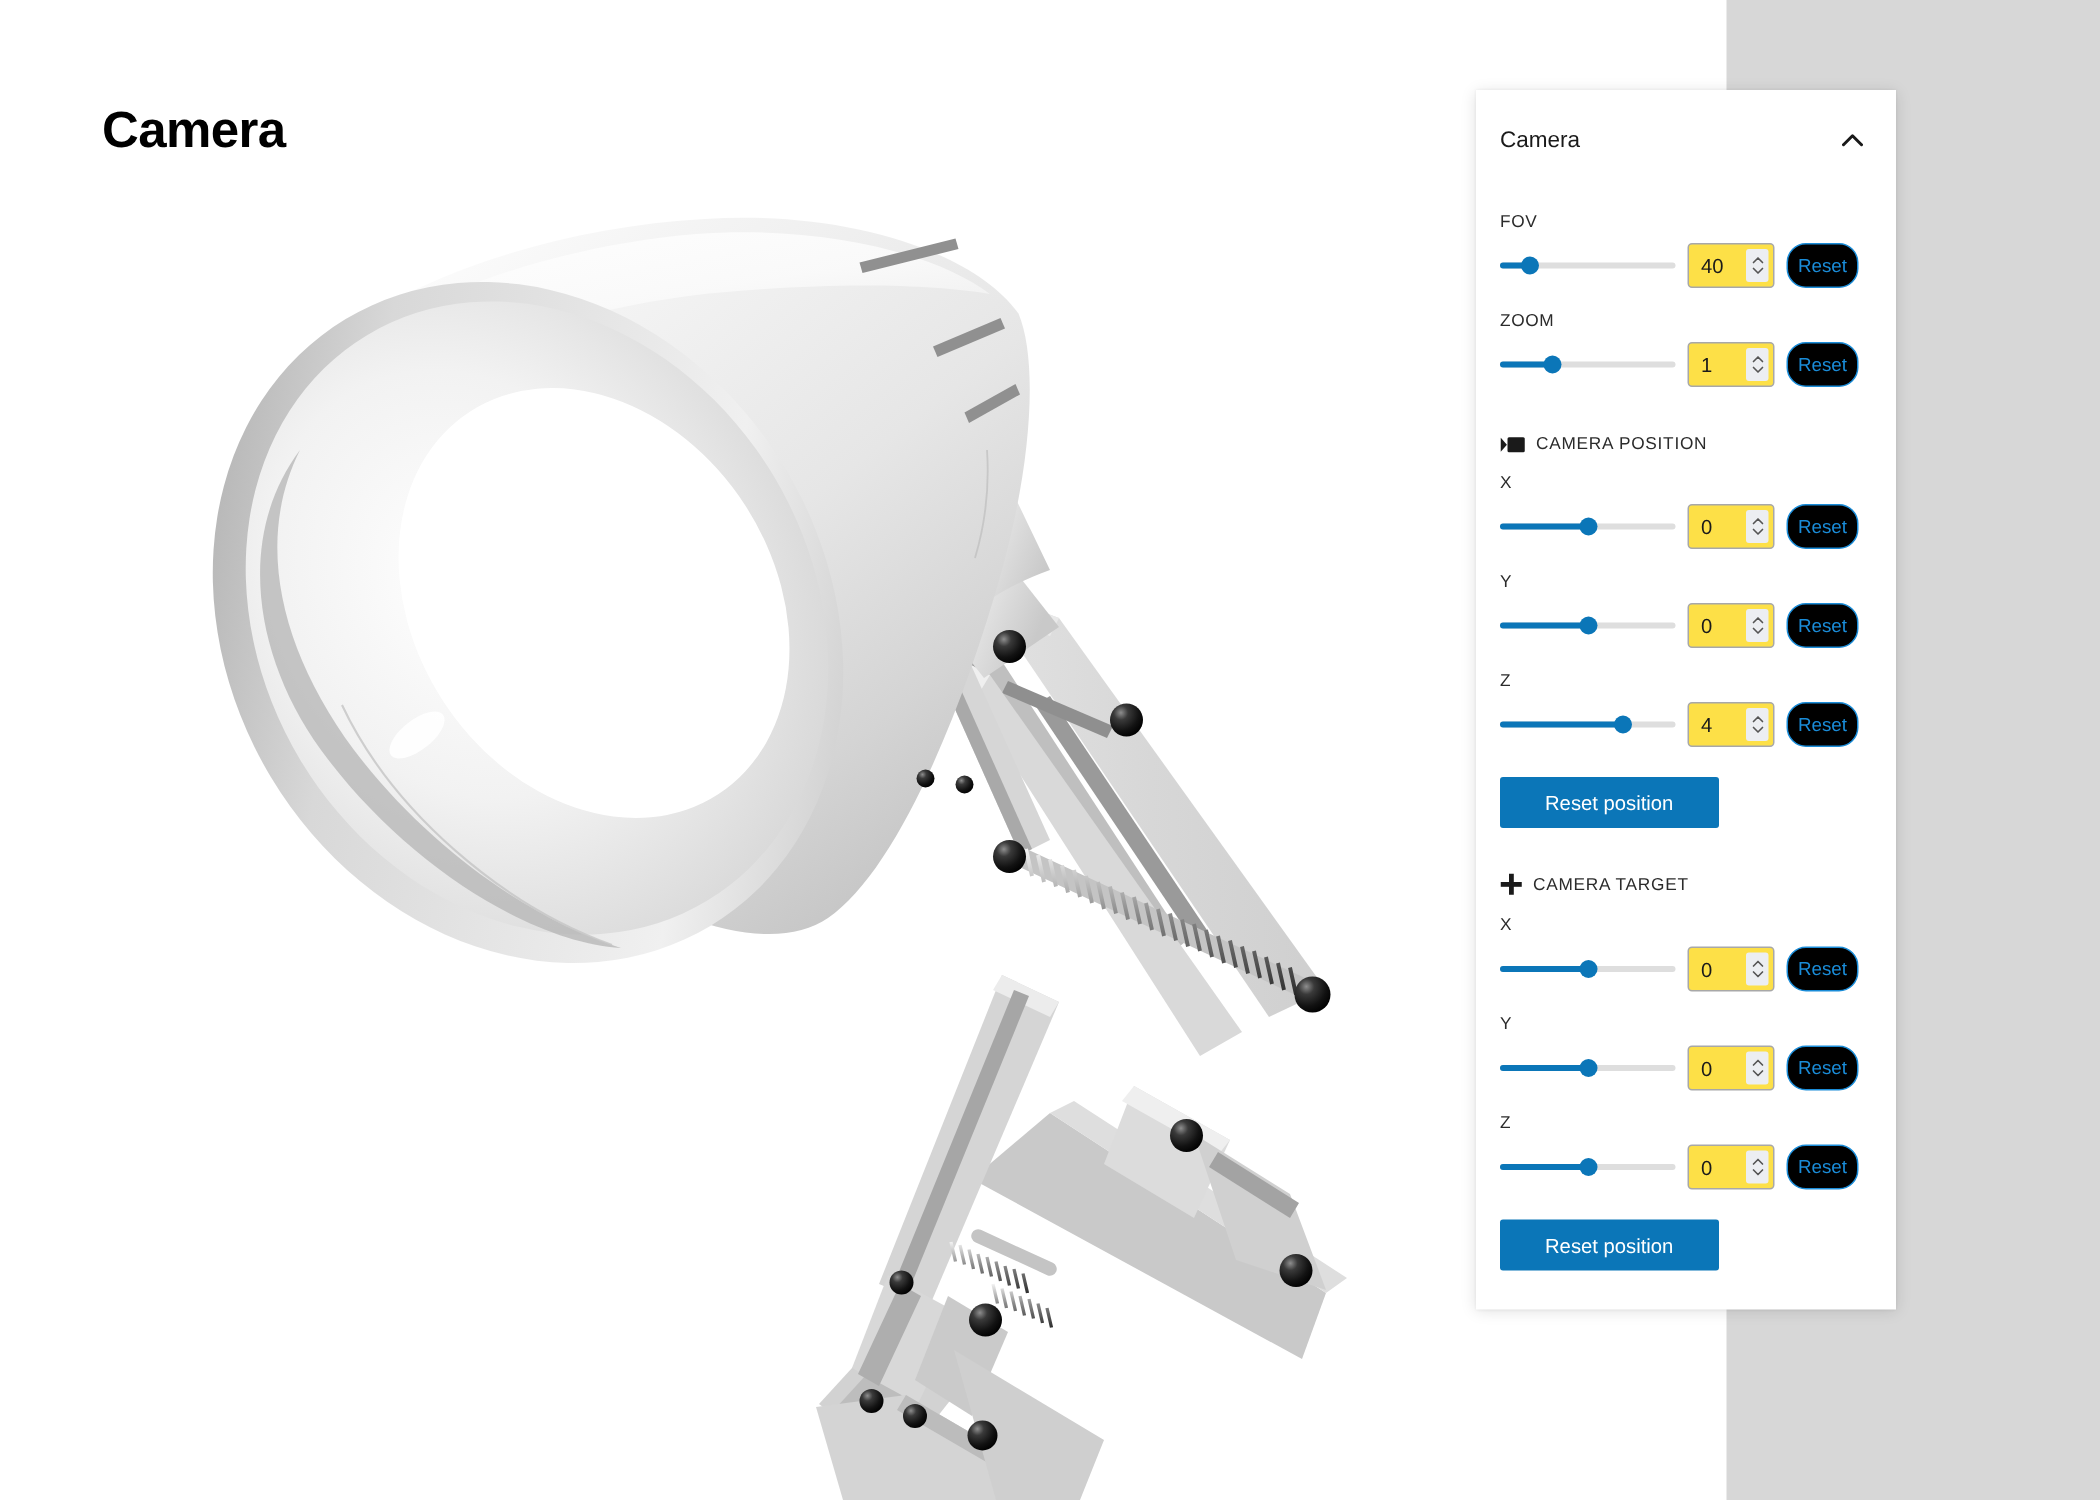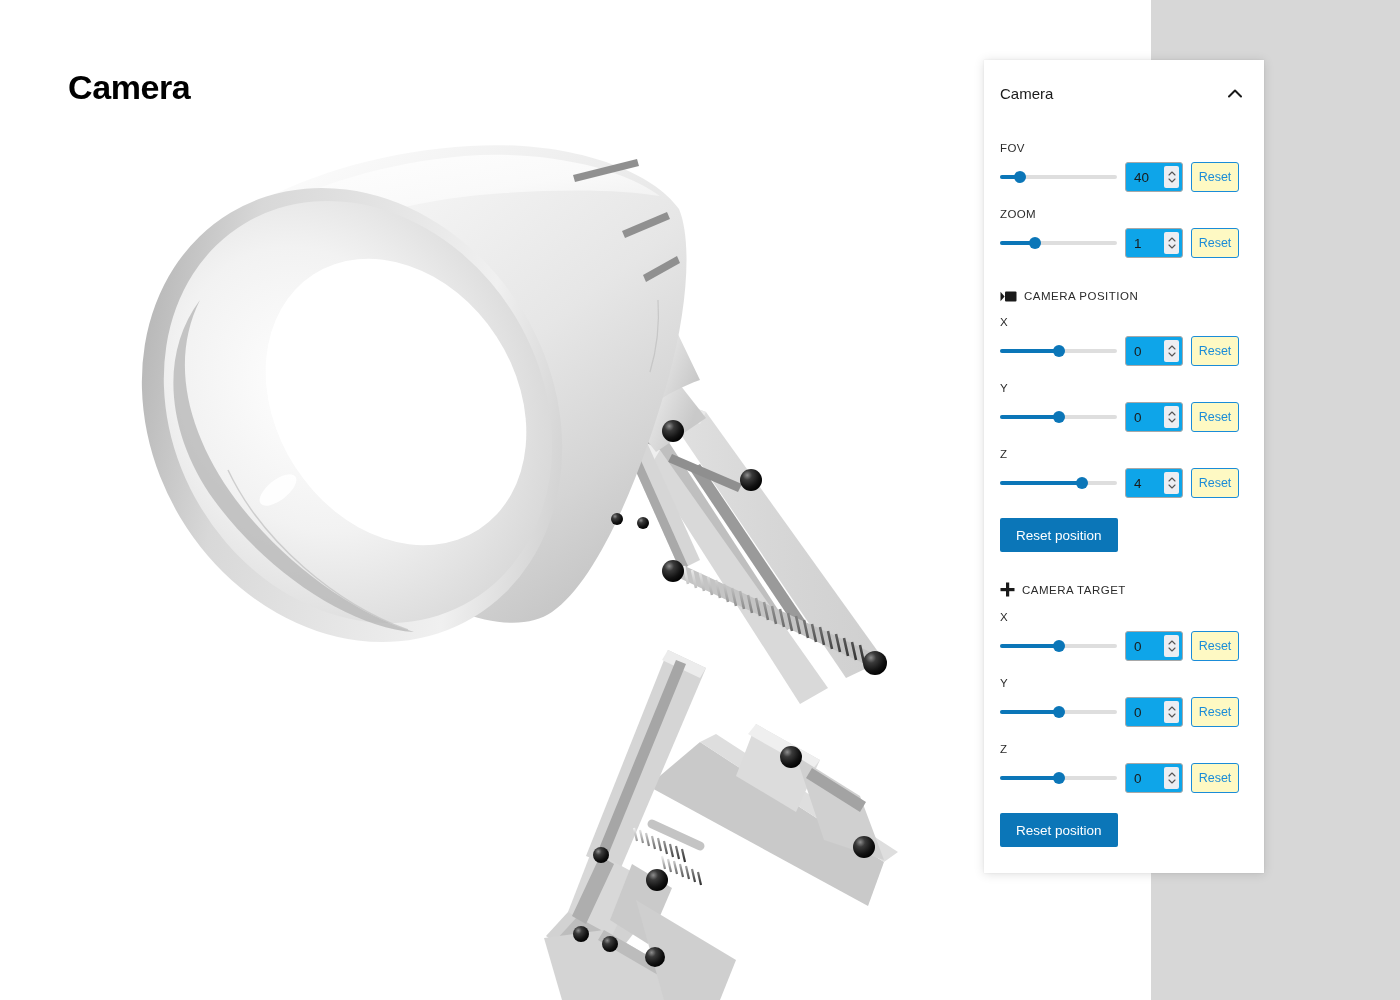--- a/index.html
+++ b/index.html
@@ -136,21 +136,21 @@
   }
 
   
   .num-input {
     position: relative;
     flex: 0 0 58px;
     width: 58px;
     height: 30px;
     border: 1px solid #a8a8a8;
     border-radius: 3px;
-    background: #0ea5e9;
+    background: #fde047;
     display: flex;
     align-items: center;
     box-sizing: border-box;
     cursor: text;
   }
   .num-input .val {
     font-size: 13.5px;
     color: #1a1a1a;
     padding-left: 8px;
     flex: 1;
@@ -168,22 +168,22 @@
     justify-content: center;
     gap: 2px;
     cursor: pointer;
   }
   .spinner svg { display: block; }
 
   .reset-btn {
     flex: 0 0 48px;
     height: 30px;
     border: 1px solid #1a8cd8;
-    border-radius: 3px;
-    background: #fef9c3;
+    border-radius: 13px;
+    background: #000000;
     color: #1a8cd8;
     font-size: 12.5px;
     font-family: "Liberation Sans", sans-serif;
     cursor: pointer;
     display: flex;
     align-items: center;
     justify-content: center;
     box-sizing: border-box;
     padding: 0;
   }
@@ -201,21 +201,21 @@
     letter-spacing: 0.5px;
     color: #2b2b2b;
     text-transform: uppercase;
   }
   .sec-icon { display: flex; align-items: center; }
   .sec-icon svg { display: block; }
 
   .primary-btn {
     display: block;
     margin: 18px 0 0 0;
-    padding: 0 16px;
+    padding: 0 30px;
     height: 34px;
     background: #0b76b8;
     color: #ffffff;
     border: none;
     border-radius: 2px;
     font-size: 13.5px;
     font-family: "Liberation Sans", sans-serif;
     cursor: pointer;
   }
 </style>

